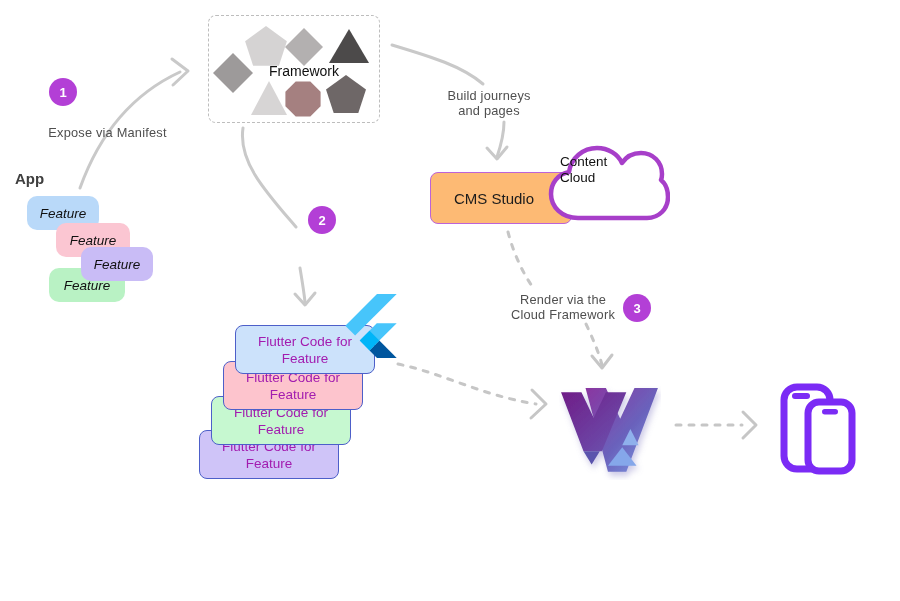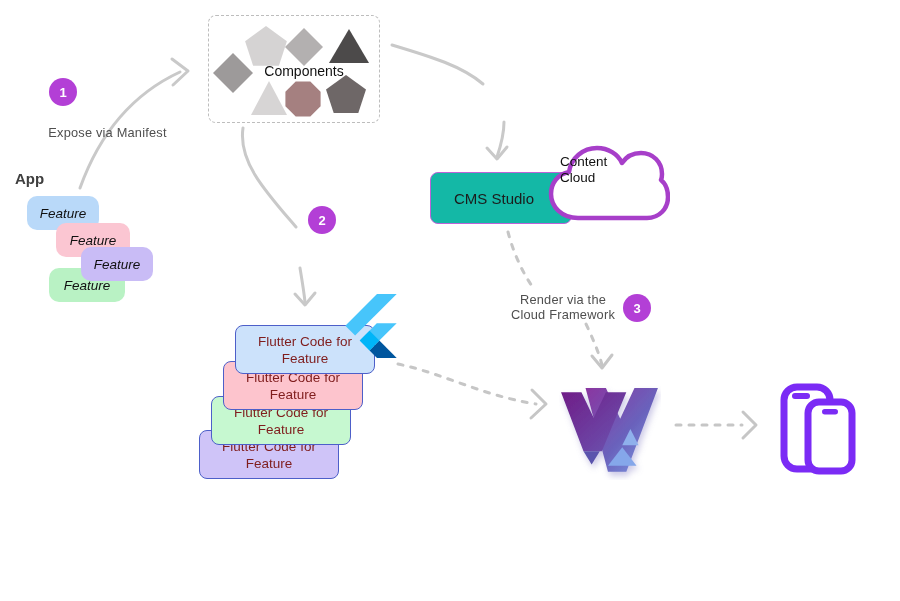--- a/index.html
+++ b/index.html
@@ -32,28 +32,28 @@
 
   
   .components-box{left:208px;top:15px;width:172px;height:108px;background:#fff;
                   border:1.5px dashed #bdbdbd;border-radius:8px;z-index:8;box-sizing:border-box;}
   .components-label{left:218px;top:63px;width:172px;text-align:center;font-size:14px;
                     color:#101010;z-index:10;}
 
   
   .fbox{width:140px;height:49px;border-radius:8px;border:1px solid #4d5fc9;box-sizing:border-box;
         display:flex;flex-direction:column;align-items:center;justify-content:center;
-        font-size:13.5px;line-height:17px;color:#7f1d1d;text-align:center;}
+        font-size:13.5px;line-height:17px;color:#a21caf;text-align:center;}
   .fb-blue{background:#cce2fb;z-index:14;}
   .fb-pink{background:#fdc4cd;z-index:13;}
   .fb-green{background:#c6f8d0;z-index:12;}
   .fb-purple{background:#cfc4f8;z-index:11;}
 
   
-  .cms-box{left:430px;top:172px;width:142px;height:52px;background:#14b8a6;
+  .cms-box{left:430px;top:172px;width:142px;height:52px;background:#fdba74;
            border:1.5px solid #bc63d8;border-radius:8px;box-sizing:border-box;
            display:flex;align-items:center;justify-content:center;
            font-size:15px;color:#1c1c1c;z-index:20;padding-right:14px;}
   .cloud-svg{left:546px;top:136px;z-index:21;}
   .cloud-label{left:560px;top:154px;width:96px;font-weight:normal;
                font-size:13.5px;line-height:16px;color:#101010;white-space:pre-line;z-index:22;}
 
   .logo{z-index:15;}
 </style>
 </head>
@@ -89,20 +89,22 @@
       <span>1</span>
     </div>
   <div class="abs badge" style="left:308px;top:206px;">
       <span>2</span>
     </div>
   <div class="abs badge" style="left:623px;top:294px;">
       <span>3</span>
     </div>
 
   <div class="abs lbl" style="left:45px;top:109px;width:125px;margin-top:16px;">Expose via Manifest</div>
+  <div class="abs lbl" style="left:429px;top:88px;width:120px;">Build journeys
+and pages</div>
   <div class="abs lbl" style="left:500px;top:292px;width:126px;">Render via the
 Cloud Framework</div>
 
   <div class="abs app-title" style="left:15px;top:170px;">App</div>
   <div class="abs feature f-blue" style="left:27px;top:196px;">
       <span>Feature</span>
     </div>
   <div class="abs feature f-pink" style="left:56px;top:223px;width:74px;">
       <span>Feature</span>
     </div>
@@ -117,21 +119,21 @@
     <svg width="169" height="105" viewBox="0 0 169 105">
       <polygon fill="#d5d3d3" points="57,10 77.9,25.2 69.9,49.8 44.1,49.8 36.1,25.2"></polygon>
       <polygon fill="#b3b0b0" points="95,12 114,31 95,50 76,31"></polygon>
       <polygon fill="#4c4a4a" points="140,13 120,47 160,47"></polygon>
       <polygon fill="#9d9a9a" points="24,37 44,57 24,77 4,57"></polygon>
       <polygon fill="#d7d5d5" points="60,65 42,99 78,99"></polygon>
       <polygon fill="#a58080" points="86.7,65.4 101.3,65.4 111.6,75.7 111.6,90.3 101.3,100.6 86.7,100.6 76.4,90.3 76.4,75.7"></polygon>
       <polygon fill="#6e6767" points="137,59 157,73.5 149.3,97 124.7,97 117,73.5"></polygon>
     </svg>
   </div>
-  <div class="abs components-label">Components</div>
+  <div class="abs components-label">Framework</div>
 
   <div class="abs fbox fb-purple" style="left:199px;top:430px;">
       <span>Flutter Code for Feature</span>
     </div>
   <div class="abs fbox fb-green" style="left:211px;top:396px;">
       <span>Flutter Code for Feature</span>
     </div>
   <div class="abs fbox fb-pink" style="left:223px;top:361px;">
       <span>Flutter Code for Feature</span>
     </div>

